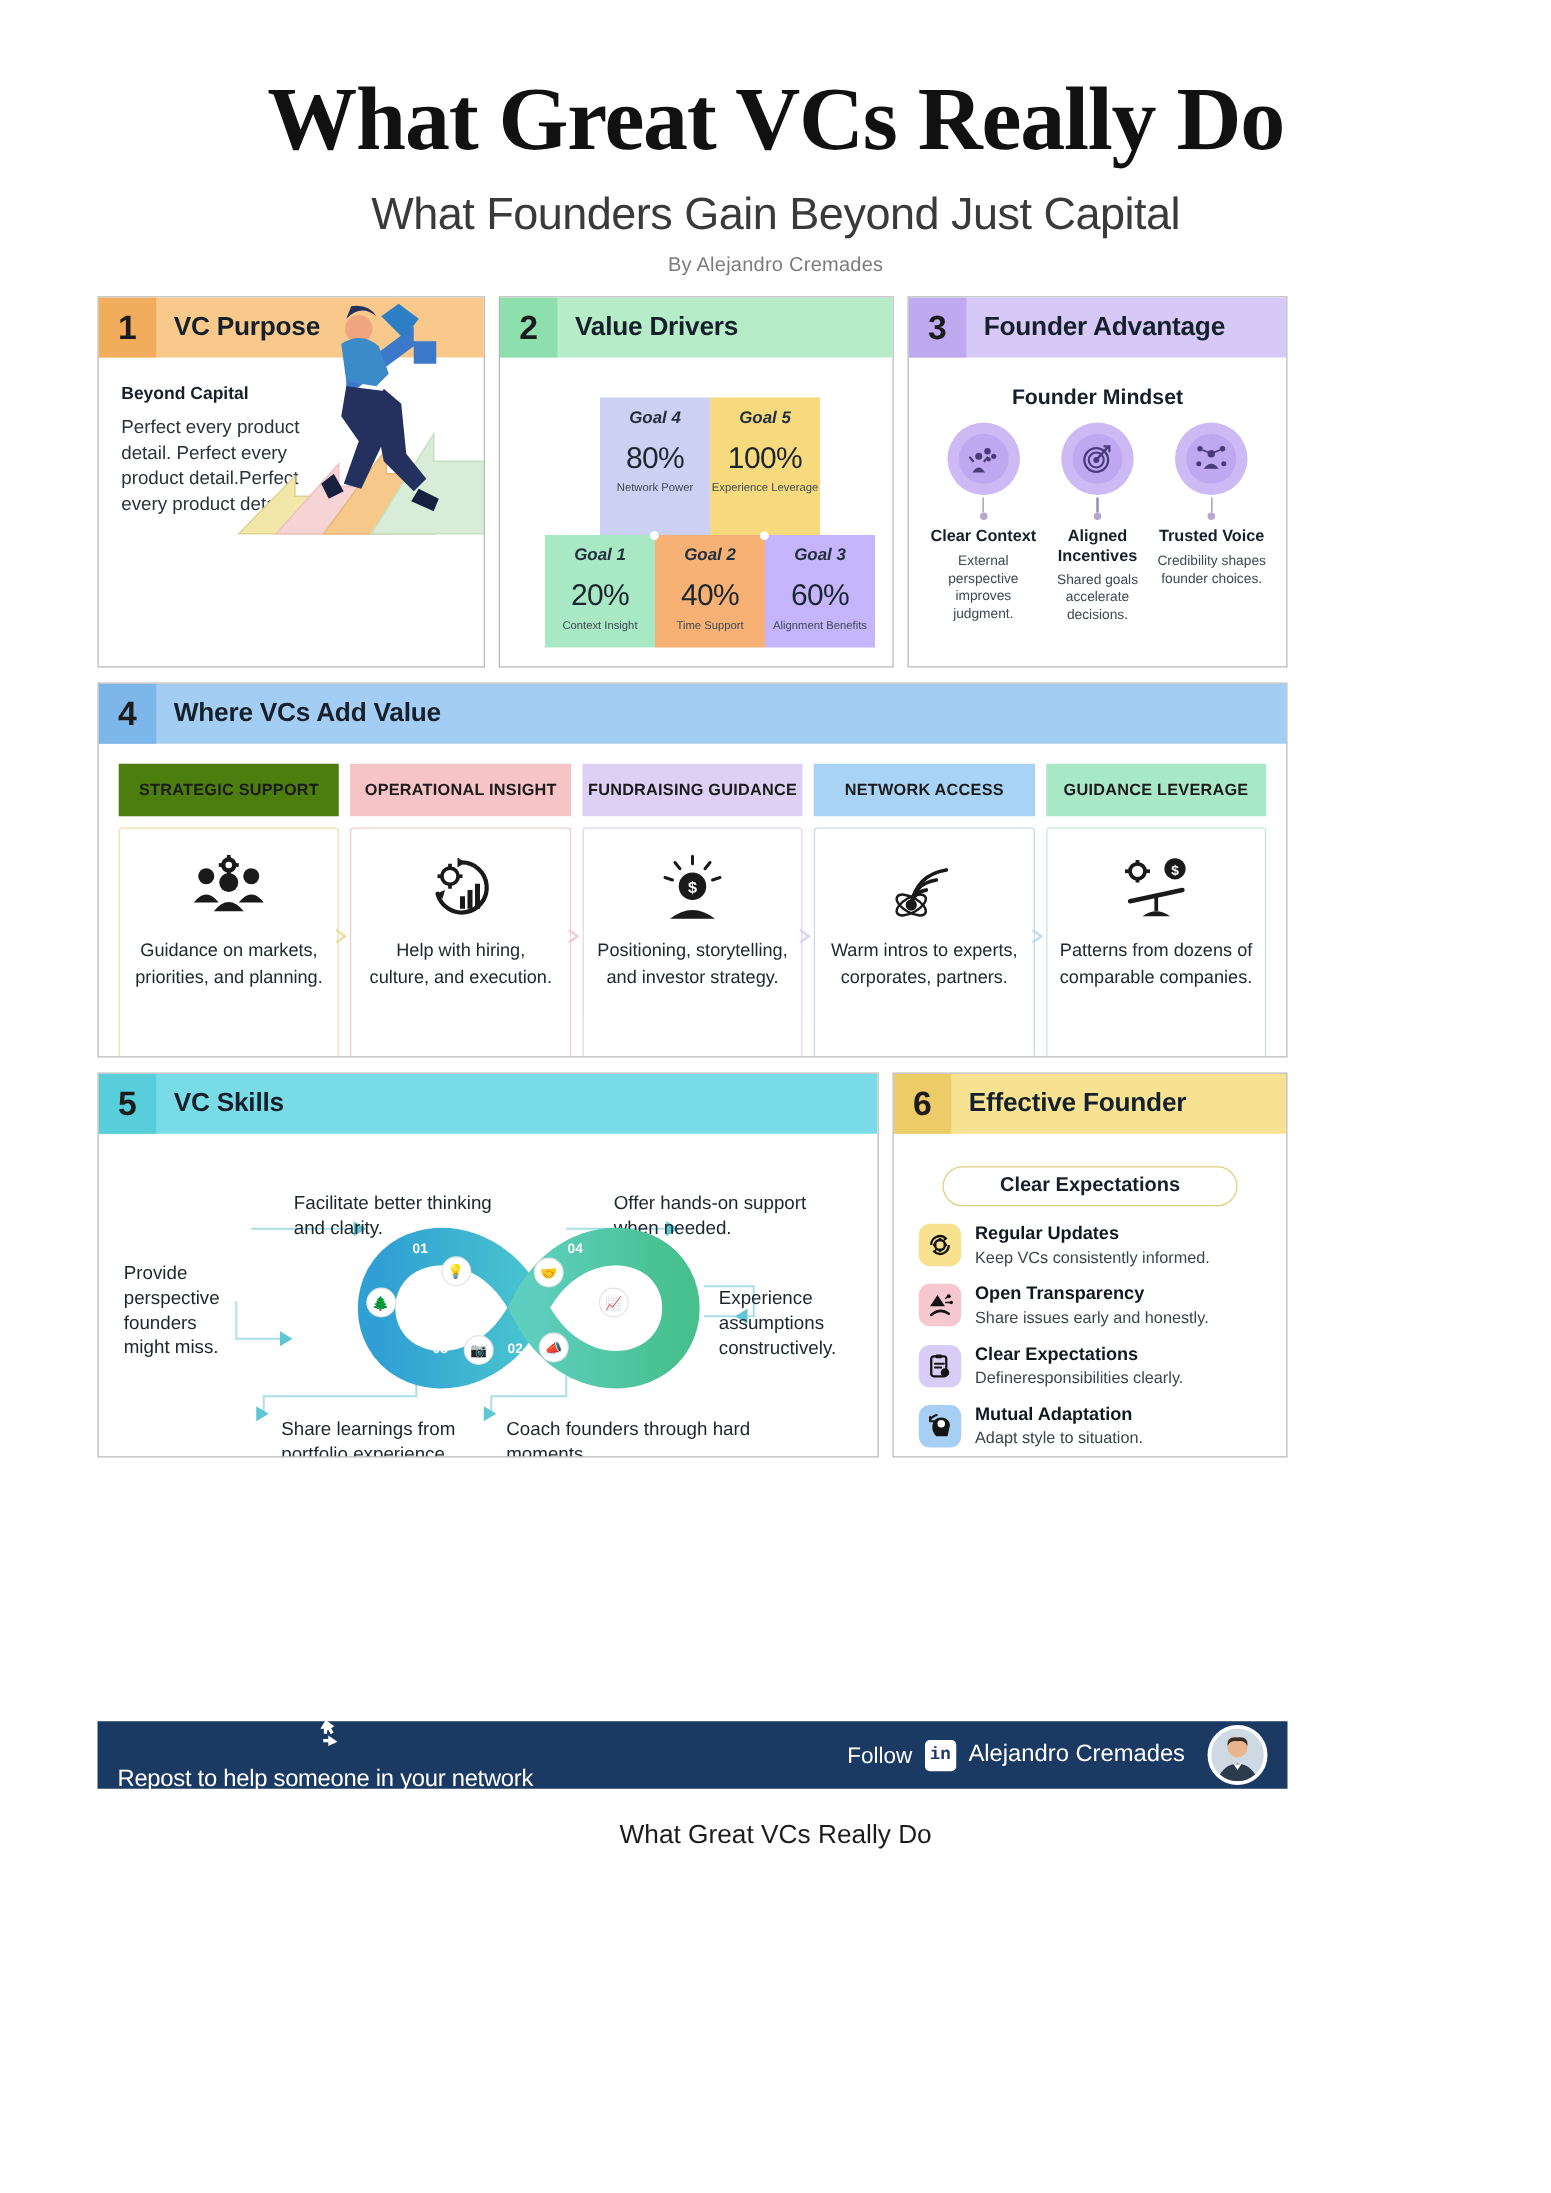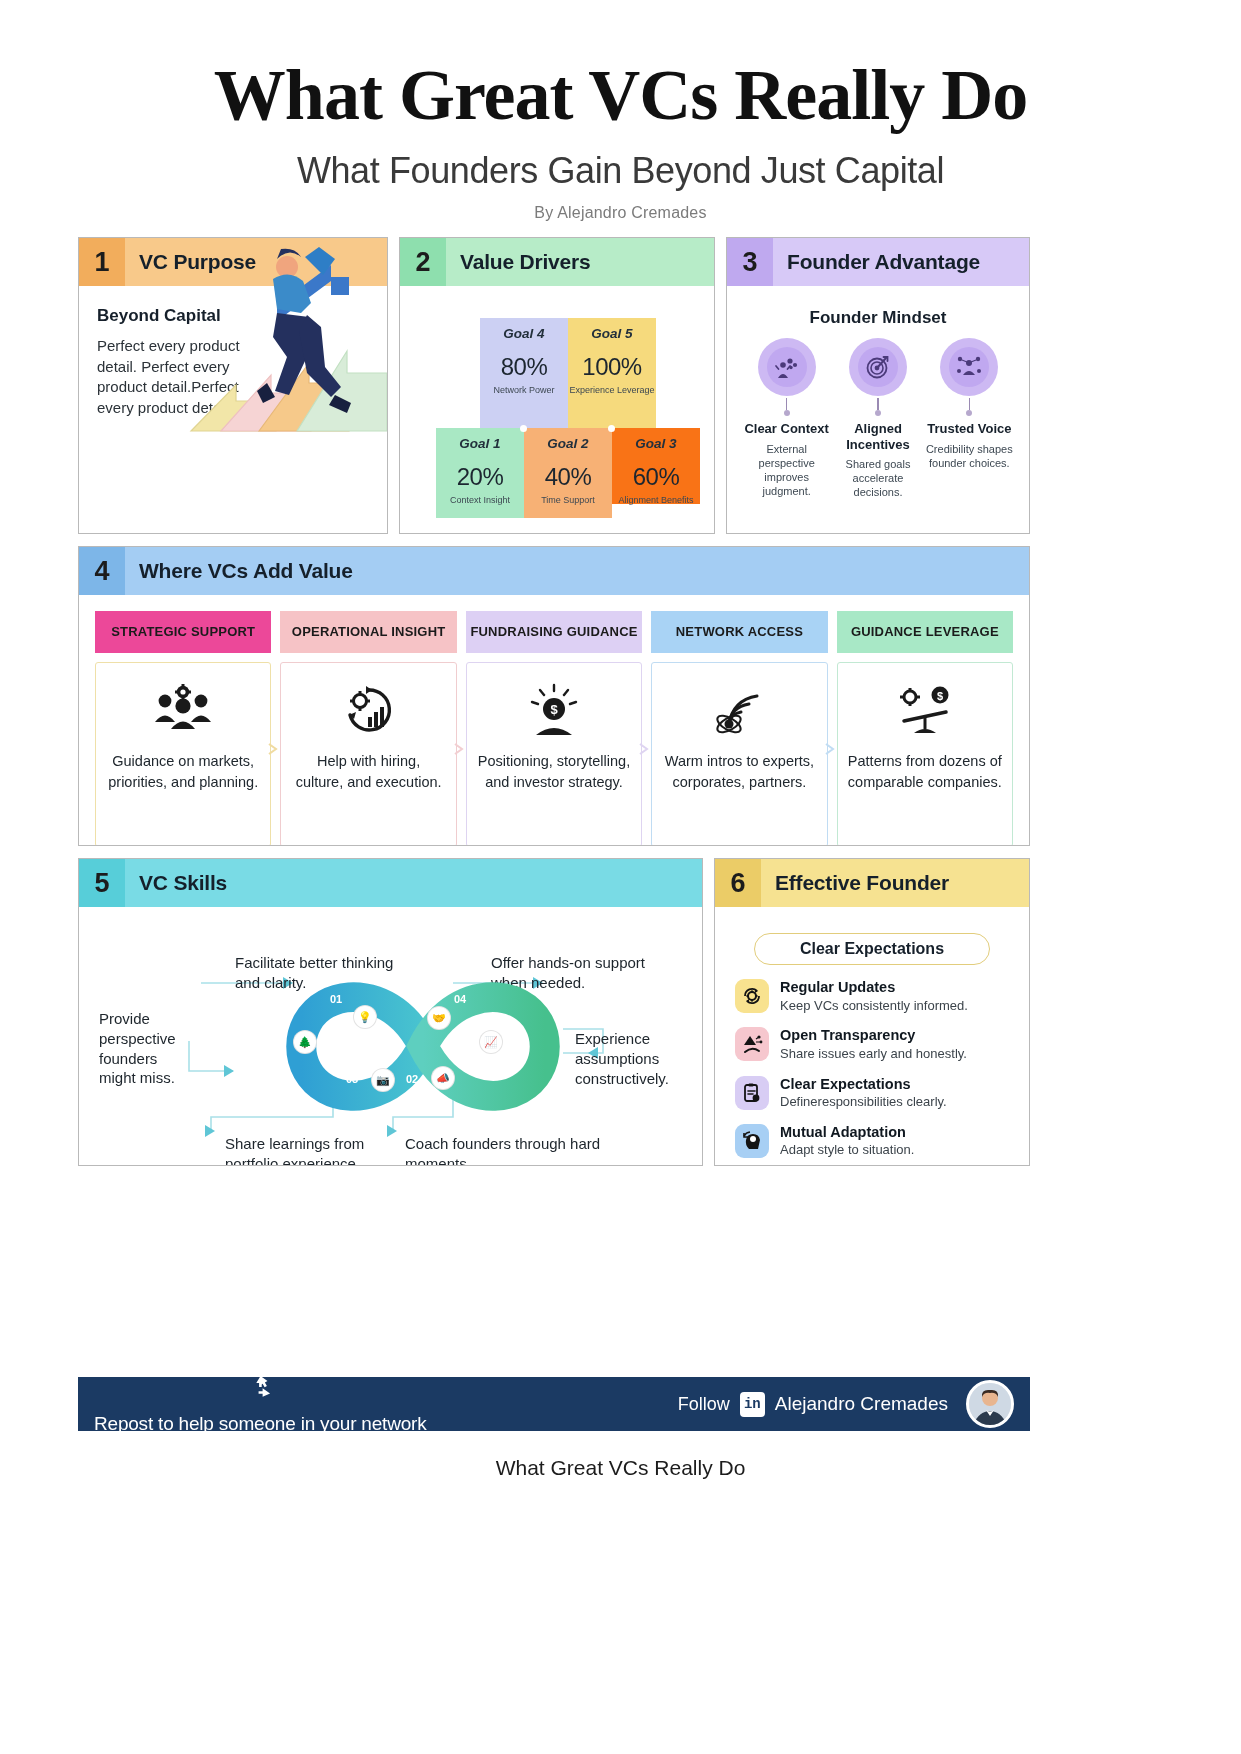--- a/index.html
+++ b/index.html
@@ -68,36 +68,36 @@
   .t-purple .card-num  { background:#bfa9ef; }
   .t-blue   .card-head { background:#a4cdf3; }
   .t-blue   .card-num  { background:#7db6e8; }
   .t-cyan   .card-head { background:#79dbe5; }
   .t-cyan   .card-num  { background:#57ced9; }
   .t-yellow .card-head { background:#f6e291; }
   .t-yellow .card-num  { background:#ebcc67; }
 
   
   #card1 { width:310px; height:297px; }
-  .c1-h { font-size:17px; font-weight:700; color:#16202b; margin:6px 0 10px 4px; }
+  .c1-h { font-size:14px; font-weight:700; color:#16202b; margin:6px 0 10px 4px; }
   .c1-p { font-size:15px; line-height:1.38; color:#2b3238; width:180px; margin-left:4px; }
   .c1-art { position:absolute; right:-4px; bottom:-2px; width:210px; height:200px; }
 
   
   #card2 { width:316px; height:297px; }
   .goals { position:relative; margin:18px 0 0 18px; width:268px; height:200px; }
   .gcell { position:absolute; padding-top:8px; text-align:center; }
   .gcell .gname { font-size:13.5px; font-weight:700; font-style:italic; color:#23303c; }
   .gcell .gval  { font-size:24px; font-weight:400; color:#1c2630; margin-top:12px; letter-spacing:-.5px; }
   .gcell .glab  { font-size:9px; color:#3d4852; line-height:1.25; margin-top:4px; }
   .g4 { left:48px;  top:0;   width:88px;  height:110px; background:#ccd0f3; }
   .g5 { left:136px; top:0;   width:88px;  height:110px; background:#f6da7d; }
   .g1 { left:4px;   top:110px; width:88px; height:90px; background:#a9e8c4; }
   .g2 { left:92px;  top:110px; width:88px; height:90px; background:#f7b175; }
-  .g3 { left:180px; top:110px; width:88px; height:76px; background:#f97316; }
+  .g3 { left:180px; top:110px; width:88px; height:90px; background:#c4b5fd; }
   .gdot { position:absolute; width:7px; height:7px; border-radius:50%; background:#fff; }
 
   
   #card3 { width:304px; height:297px; }
   .c3-h { text-align:center; font-size:17px; font-weight:600; color:#16202b; margin:8px 0 10px; }
   .mind-row { display:flex; justify-content:space-around; align-items:flex-start; margin-top:6px; }
   .mind { width:92px; text-align:center; }
   .bubble {
     width:58px;height:58px;border-radius:50%;background:#cdb9f3;margin:0 auto;
     display:flex;align-items:center;justify-content:center;position:relative;
@@ -329,21 +329,21 @@
 
     <div class="card t-blue" id="card4">
       <div class="card-head">
         <div class="card-num">4</div>
         <div class="card-title">Where VCs Add Value</div>
       </div>
       <div class="card-body">
         <div class="v-cols">
 
           <div class="v-col">
-            <div class="v-head" style="background:#ec4899">STRATEGIC SUPPORT</div>
+            <div class="v-head" style="background:#4d7c0f">STRATEGIC SUPPORT</div>
             <div class="v-box" style="border-color:#efe0a8">
               <div class="v-icon">
                 <svg width="62" height="52" viewBox="0 0 62 52">
                   <circle cx="13" cy="17" r="6.4" fill="#1a1a1a"></circle>
                   <path d="M3 38 q10 -13 20 0 z" fill="#1a1a1a"></path>
                   <circle cx="49" cy="17" r="6.4" fill="#1a1a1a"></circle>
                   <path d="M39 38 q10 -13 20 0 z" fill="#1a1a1a"></path>
                   <circle cx="31" cy="22" r="7.6" fill="#1a1a1a"></circle>
                   <path d="M19 45 q12 -15 24 0 z" fill="#1a1a1a"></path>
                   <g fill="#1a1a1a">

